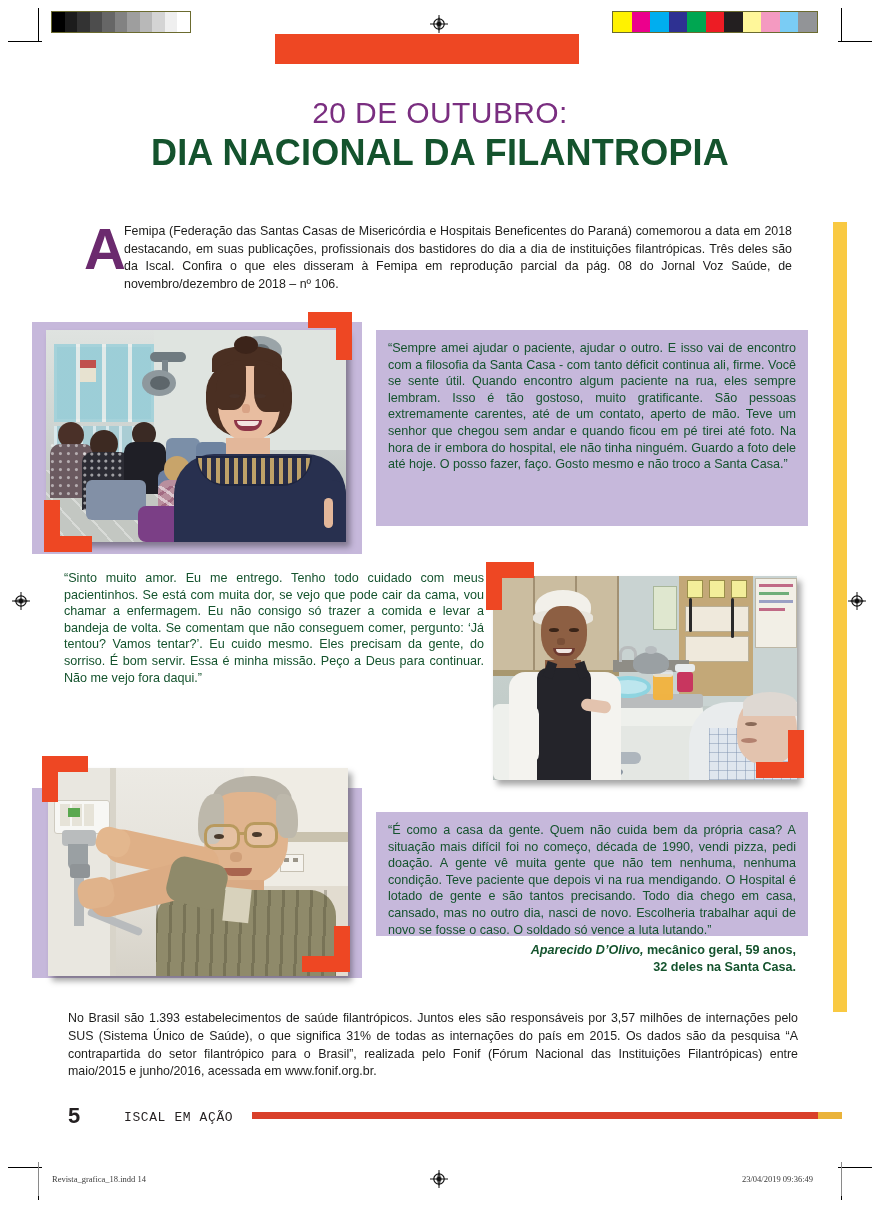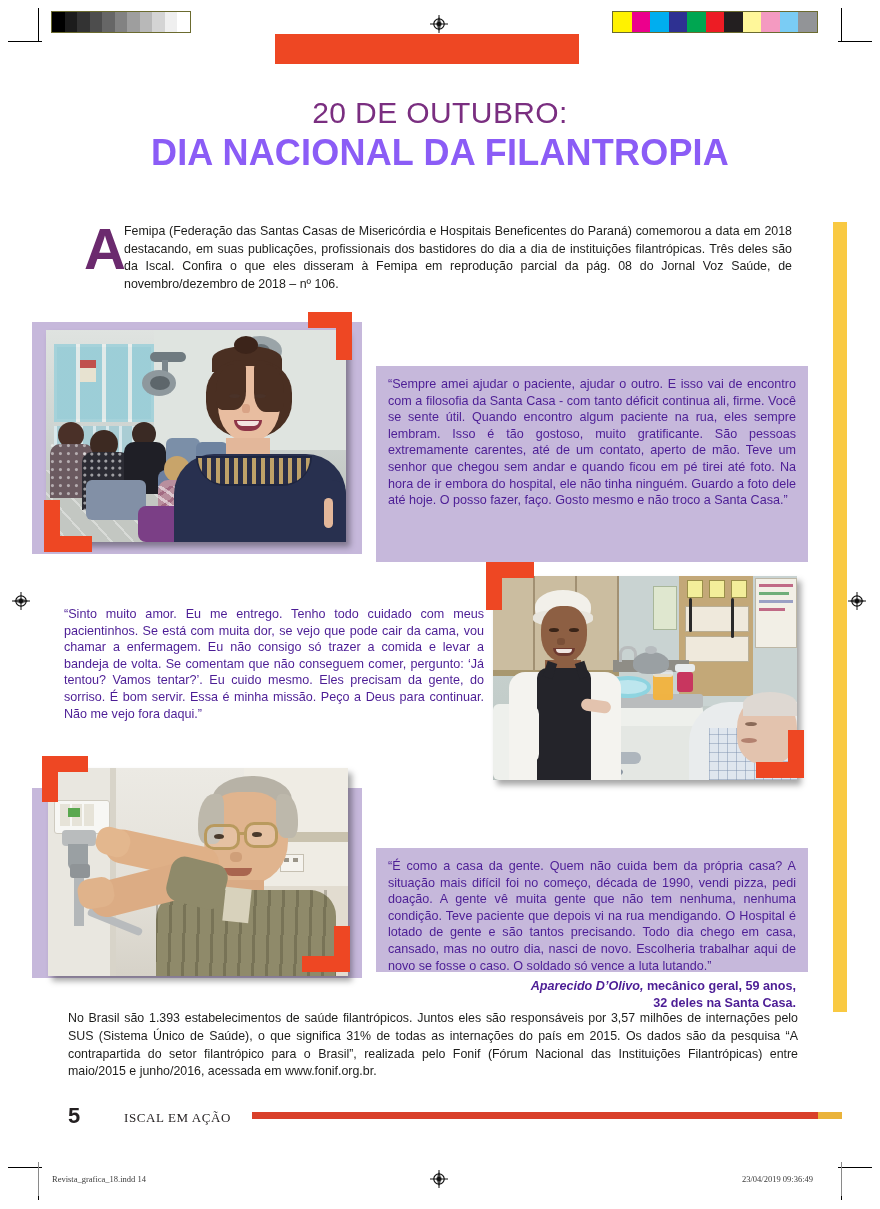--- a/index.html
+++ b/index.html
@@ -39,21 +39,21 @@
   .title-wrap {
     position: absolute; left: 0; right: 0; text-align: center;
     color: #6b2a6e;
   }
   .title-line1 {
     font-size: 30px; letter-spacing: .4px; font-weight: 400;
     color: #7a2e80;
   }
   .title-line2 {
     font-size: 36px; font-weight: 700; letter-spacing: .2px;
-    color: #8b5cf6; margin-top: 2px;
+    color: #14532d; margin-top: 2px;
   }
 
   
   .intro {
     position: absolute;
     font-size: 12.4px; line-height: 17.6px; text-align: justify;
     color: #1d1d1b;
   }
   .dropcap {
     position: absolute;
@@ -64,23 +64,22 @@
   .stats {
     position: absolute;
     font-size: 12.4px; line-height: 17.8px; text-align: justify;
     color: #1d1d1b;
   }
 
   
   .quote-box {
     position: absolute;
     font-size: 12.6px; line-height: 16.6px;
-    text-align: justify; color: #4c1d95;
+    text-align: justify; color: #14532d;
     padding: 10px 12px 8px 12px;
-    margin-top: 36px;
   }
   .quote-box.lav { background: #c6b8db; }
   .quote-box.plain { background: transparent; }
   .quote-text { text-align: justify; }
   .attrib {
     text-align: right; font-weight: 700; margin-top: 4px;
     line-height: 17px; font-size: 12.6px;
   }
   .attrib .nm { font-style: italic; font-weight: 700; }
 
@@ -95,21 +94,21 @@
     position: absolute; background: #ee4723; z-index: 6;
   }
   .lav-block { position: absolute; background: #c6b8db; }
 
   
   .pagenum {
     position: absolute; font-size: 22px; font-weight: 700; color: #231f20;
   }
   .foot-label {
     position: absolute; font-size: 13px; color: #231f20;
-    letter-spacing: .6px; font-family: Liberation Serif, serif;
+    letter-spacing: .6px; font-family: Liberation Mono, monospace;
   }
   .foot-rule { position: absolute; height: 7px; background: #d9402a; }
   .foot-rule-cap { position: absolute; height: 7px; background: #eab33a; }
 
   .slug {
     position: absolute; font-size: 8.5px; color: #3b3b3b;
     font-family: "Liberation Serif", serif;
   }
   .slug-line { position: absolute; background: #8a8a8a; }
 

